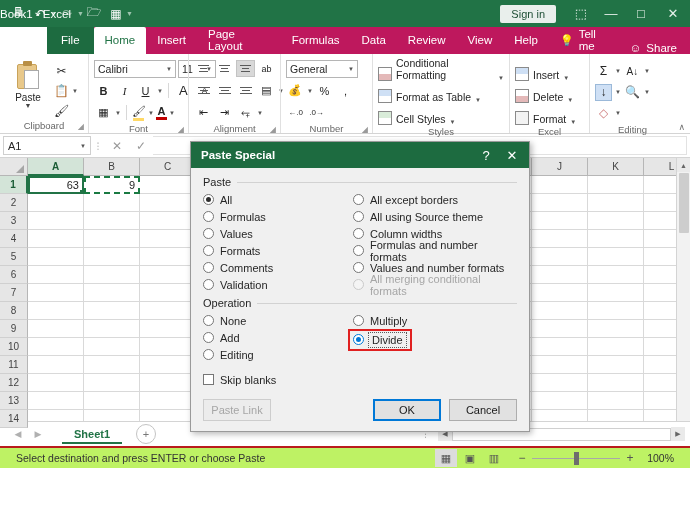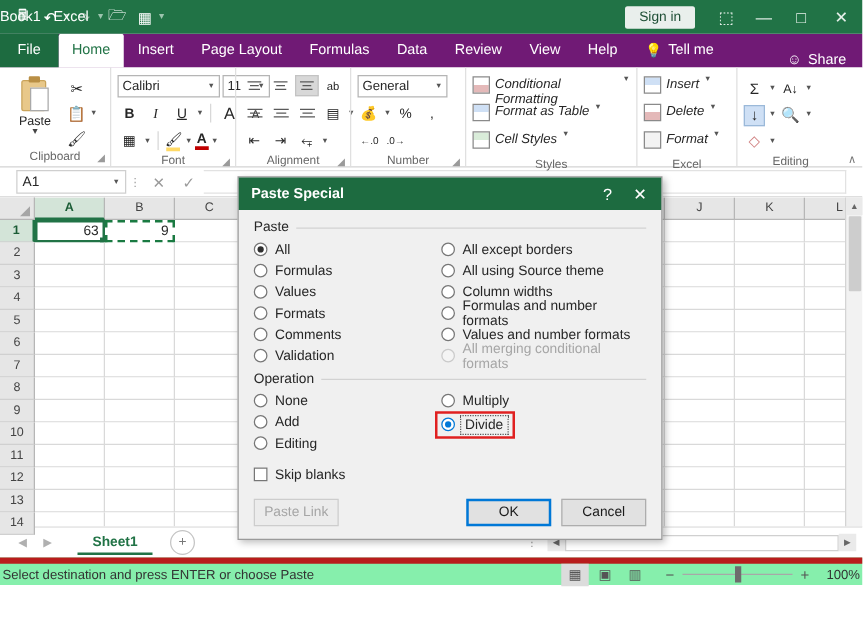--- a/index.html
+++ b/index.html
@@ -35,21 +35,21 @@
     background: #e9efec; color: #1f4f36; font-size: 11px;
     padding: 3px 11px; border-radius: 2px; margin-right: 10px;
   }
   .ribopt, .wbtn {
     width: 30px; height: 27px; display: flex; align-items: center;
     justify-content: center; color: #e6f0ea; font-size: 13px;
   }
   .wbtn.close { width: 34px; }
 
   
-  .tabbar { height: 27px; background: #701a75; display: flex; align-items: flex-end; }
+  .tabbar { height: 27px; background: #be185d; display: flex; align-items: flex-end; margin-left: 47px; }
   .tab {
     color: #fff; font-size: 11.5px; padding: 5px 11px 6px; height: 27px;
     display: flex; align-items: center;
   }
   .tab.file { background: #1d6b40; padding: 5px 14px 6px; }
   .tab.active { background: #fff; color: #217346; border-radius: 2px 2px 0 0; }
   .tab .bulb { margin-right: 5px; font-size: 11px; }
   .tabbar .spacer { flex: 1; }
   .share { color: #fff; font-size: 11.5px; padding: 0 13px 0 6px; display: flex; align-items: center; gap: 5px; }
 
@@ -120,33 +120,33 @@
     width: 19px; height: 17px; display: flex; flex-direction: column;
     justify-content: center; align-items: center; gap: 1.5px;
   }
   .al-ico i { display: block; height: 1.5px; background: #5a5a5a; }
   .al-ico.on { background: #d8d8d8; border: 1px solid #c3c3c3; }
 
   
   .numfmt { width: 72px; }
 
   
-  .bigrow { display: flex; align-items: flex-start; gap: 4px; height: 20px; font-size: 10.5px; font-style: italic; }
+  .bigrow { display: flex; align-items: flex-end; gap: 4px; height: 20px; font-size: 10.5px; }
   .sq-ico { width: 14px; height: 14px; border: 1px solid #8a8a8a; background: #f3f3f3; position: relative; flex: none; }
   .sq-ico.a { background: linear-gradient(#fff 50%, #e4b9b9 50%); }
   .sq-ico.b { background: linear-gradient(#cfe0f5 50%, #fff 50%); }
   .sq-ico.c { background: linear-gradient(#d9ecd9 50%, #fff 50%); }
   .ed-row { display: flex; align-items: center; gap: 3px; height: 20px; }
   .ed-ico { width: 17px; height: 17px; display: flex; align-items: center; justify-content: center; font-size: 12px; }
   .collapse-rib { position: absolute; right: 5px; bottom: 1px; font-size: 9px; color: #777; }
 
   
   .fbar {
     height: 24px; background: #fff; display: flex; align-items: center;
-    border-bottom: 1px solid #d4d4d4; padding: 0 13px;
+    border-bottom: 1px solid #d4d4d4; padding: 0 3px;
   }
   .namebox {
     width: 88px; height: 19px; border: 1px solid #cfcfcf; background: #fff;
     display: flex; align-items: center; padding: 0 4px; font-size: 11px;
   }
   .namebox .nv { flex: 1; }
   .namebox .na { font-size: 6px; color: #555; }
   .fb-dots { width: 14px; text-align: center; color: #9a9a9a; font-size: 9px; letter-spacing: 0; }
   .fb-btn { width: 24px; height: 20px; display: flex; align-items: center; justify-content: center; color: #9a9a9a; font-size: 12px; }
   .fb-input { flex: 1; height: 19px; border: 1px solid #e2e2e2; border-left: none; background: #fff; }
@@ -213,22 +213,22 @@
     align-items: center; justify-content: center; font-size: 11px;
   }
   .sb-right { margin-left: auto; display: flex; align-items: center; }
   .sb-dots { color: #9a9a9a; font-size: 9px; padding: 0 8px; }
   .hscroll { display: flex; align-items: center; width: 252px; padding-right: 5px; }
   .hs-btn { width: 14px; height: 14px; background: #eaeaea; display: flex; align-items: center; justify-content: center; font-size: 7px; color: #666; }
   .hs-track { flex: 1; height: 13px; background: #fff; border: 1px solid #d0d0d0; }
 
   
   .statusbar {
-    height: 22px; background: #86efac; border-top: 5px solid #b91c1c;
-    display: flex; align-items: center; padding: 0 2px; font-size: 10.5px; color: #333;
+    height: 22px; background: #bef264; border-top: 2px solid #b91c1c;
+    display: flex; align-items: center; padding: 0 16px; font-size: 10.5px; color: #333;
   }
   .sb-views { margin-left: auto; display: flex; align-items: center; gap: 2px; }
   .viewbtn {
     width: 22px; height: 18px; display: flex; align-items: center;
     justify-content: center; font-size: 11px; color: #555;
   }
   .viewbtn.on { background: #dcdcdc; }
   .zoomwrap { display: flex; align-items: center; gap: 5px; margin-left: 10px; }
   .zminus, .zplus { font-size: 12px; color: #555; width: 10px; text-align: center; }
   .ztrack { width: 88px; height: 1px; background: #a8a8a8; position: relative; }

